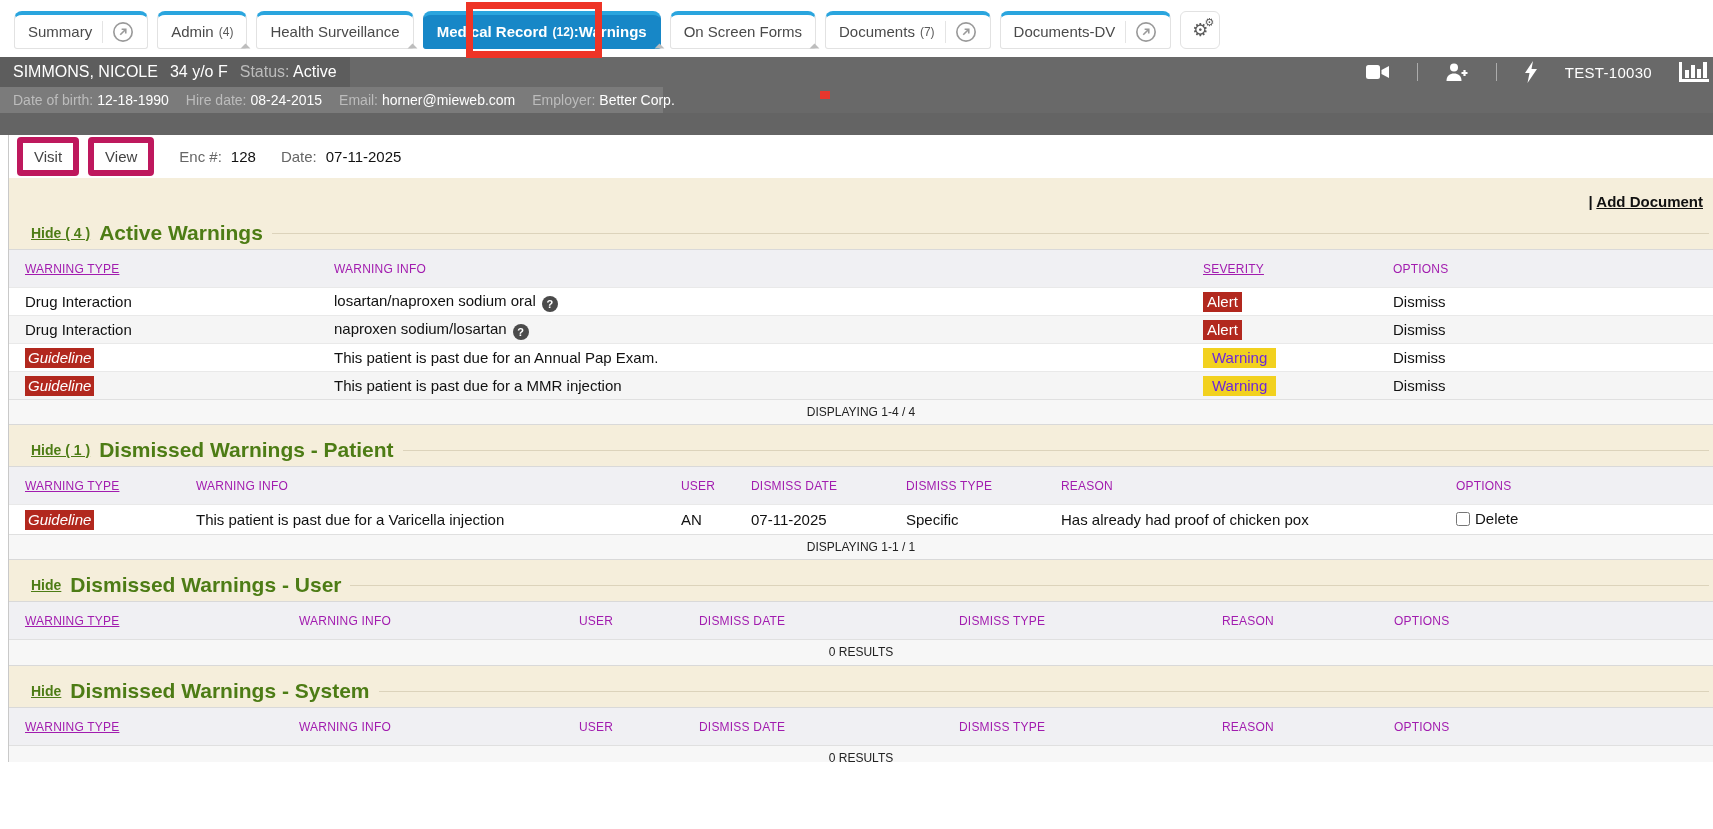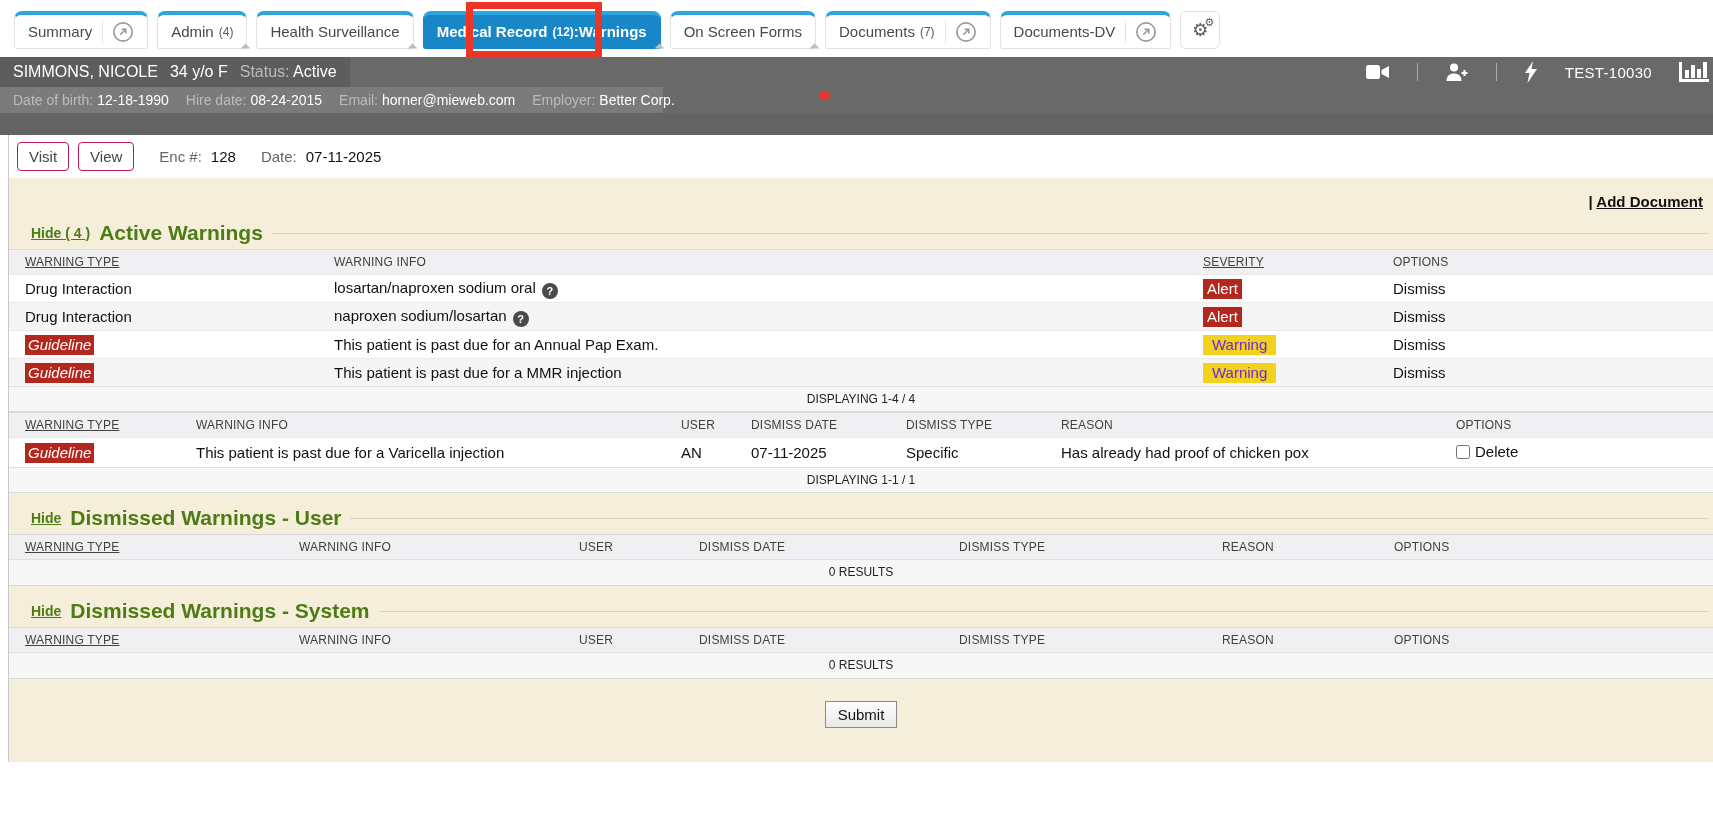--- a/index.html
+++ b/index.html
@@ -134,21 +134,21 @@
   .page-body { margin-left: 8px; border-left: 1px solid #c9c9c9; }
   .encbar {
     height: 43px;
     background: #ffffff;
     display: flex; align-items: center; gap: 9px;
     padding-left: 8px;
     font-size: 15px;
   }
   .btn {
     background: #ffffff;
-    border: 1px solid #be185d;
+    border: 6px solid #be185d;
     border-radius: 4px;
     padding: 5px 11px;
     font-size: 15px;
     color: #444444;
     cursor: pointer;
     font-family: "Liberation Sans", sans-serif;
   }
   .enc-label { color: #666666; margin-left: 16px; }
   .enc-value { color: #111111; }
 
@@ -177,23 +177,23 @@
   }
   .sec-title { color: #4d7c15; font-weight: bold; font-size: 21px; white-space: nowrap; }
   .sec-rule { flex: 1; border-top: 1px solid #dcd3bb; height: 0; }
 
   .tbl { background: #ffffff; border-top: 1px solid #d9d9d9; font-size: 15px; color: #111111; }
   .tr { display: grid; align-items: center; }
   .tr > div { padding: 0 6px 0 0; overflow: hidden; white-space: nowrap; }
   .tr > div:first-child { padding-left: 16px; }
   .thead {
     background: #f0f0f3;
-    height: 24px;
+    height: 37px;
     font-size: 12px;
-    color: #404040;
+    color: #a21caf;
     letter-spacing: 0.2px;
   }
   .thead .sortable { text-decoration: underline; cursor: pointer; }
   .trow { height: 28px; border-top: 1px solid #e9e9e9; background: #ffffff; }
   .trow.alt { background: #f5f5f5; }
   .trow-tall { height: 30px; }
   .tfoot {
     height: 26px; line-height: 25px;
     text-align: center;
     font-size: 12px; color: #222222;
@@ -408,20 +408,25 @@
       </div>
       <div class="tr trow alt cols-active">
         <div><span class="badge-red">Guideline</span></div>
         <div><span>This patient is past due for a MMR injection</span></div>
         <div><span class="sev-warning">Warning</span></div>
         <div><span class="dismiss-link">Dismiss</span></div>
       </div>
       <div class="tfoot">DISPLAYING 1-4 / 4</div>
     </div>
 
+    <div class="sec-head" style="margin-top:6px">
+      <span class="hide-link">Hide ( 1 )</span>
+      <span class="sec-title">Dismissed Warnings - Patient</span>
+      <span class="sec-rule"></span>
+    </div>
     <div class="tbl">
       <div class="tr thead cols-patient">
         <div class="sortable">WARNING TYPE</div>
         <div>WARNING INFO</div>
         <div>USER</div>
         <div>DISMISS DATE</div>
         <div>DISMISS TYPE</div>
         <div>REASON</div>
         <div>OPTIONS</div>
       </div>

